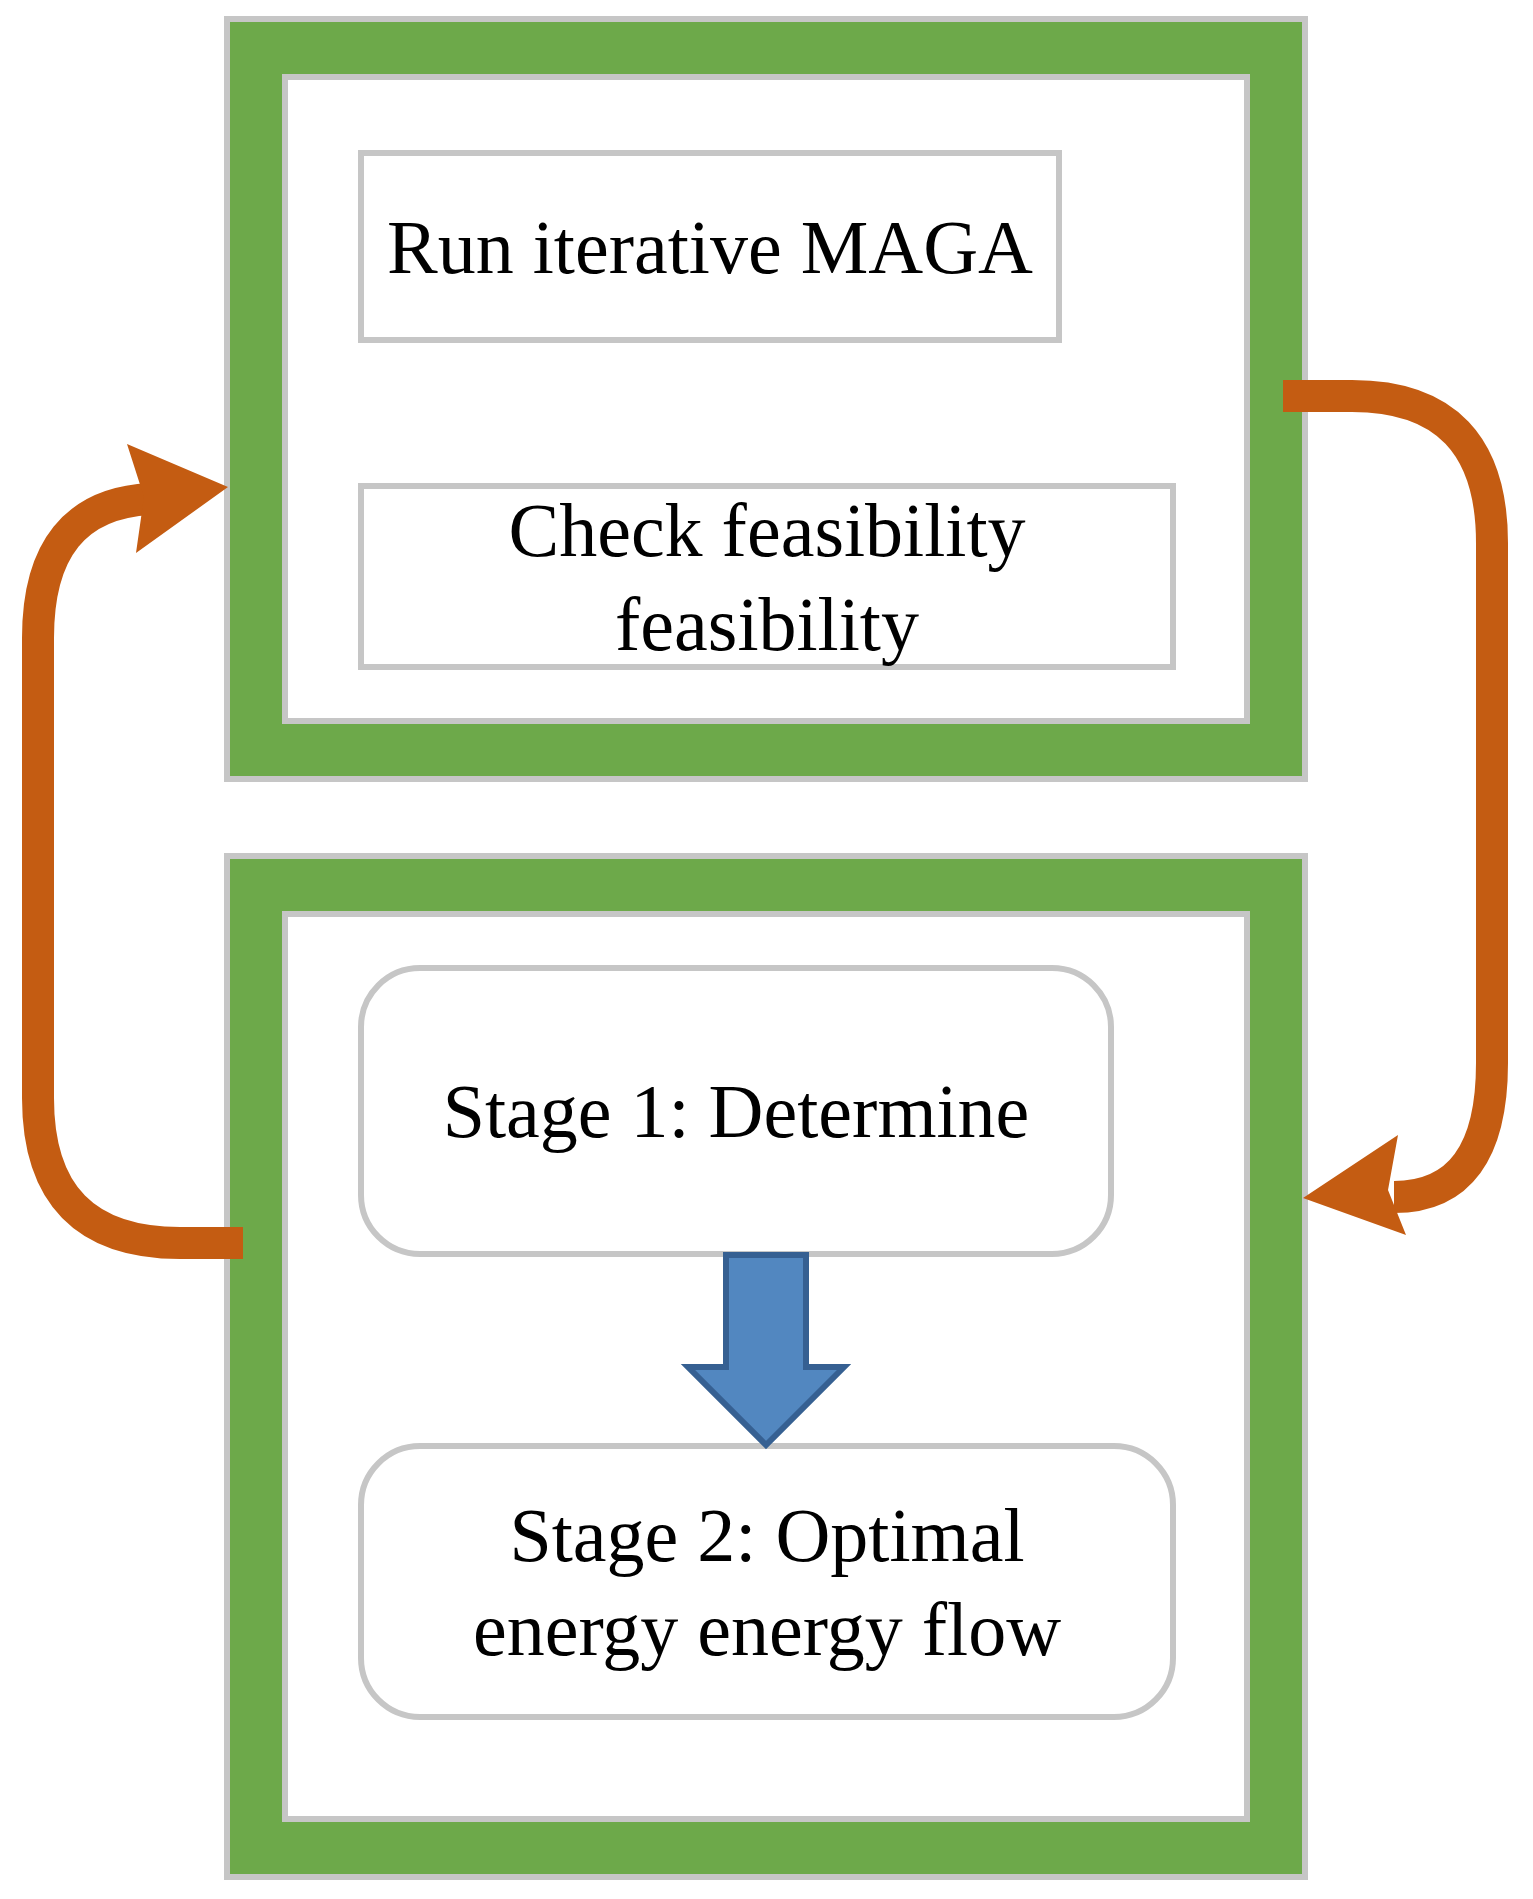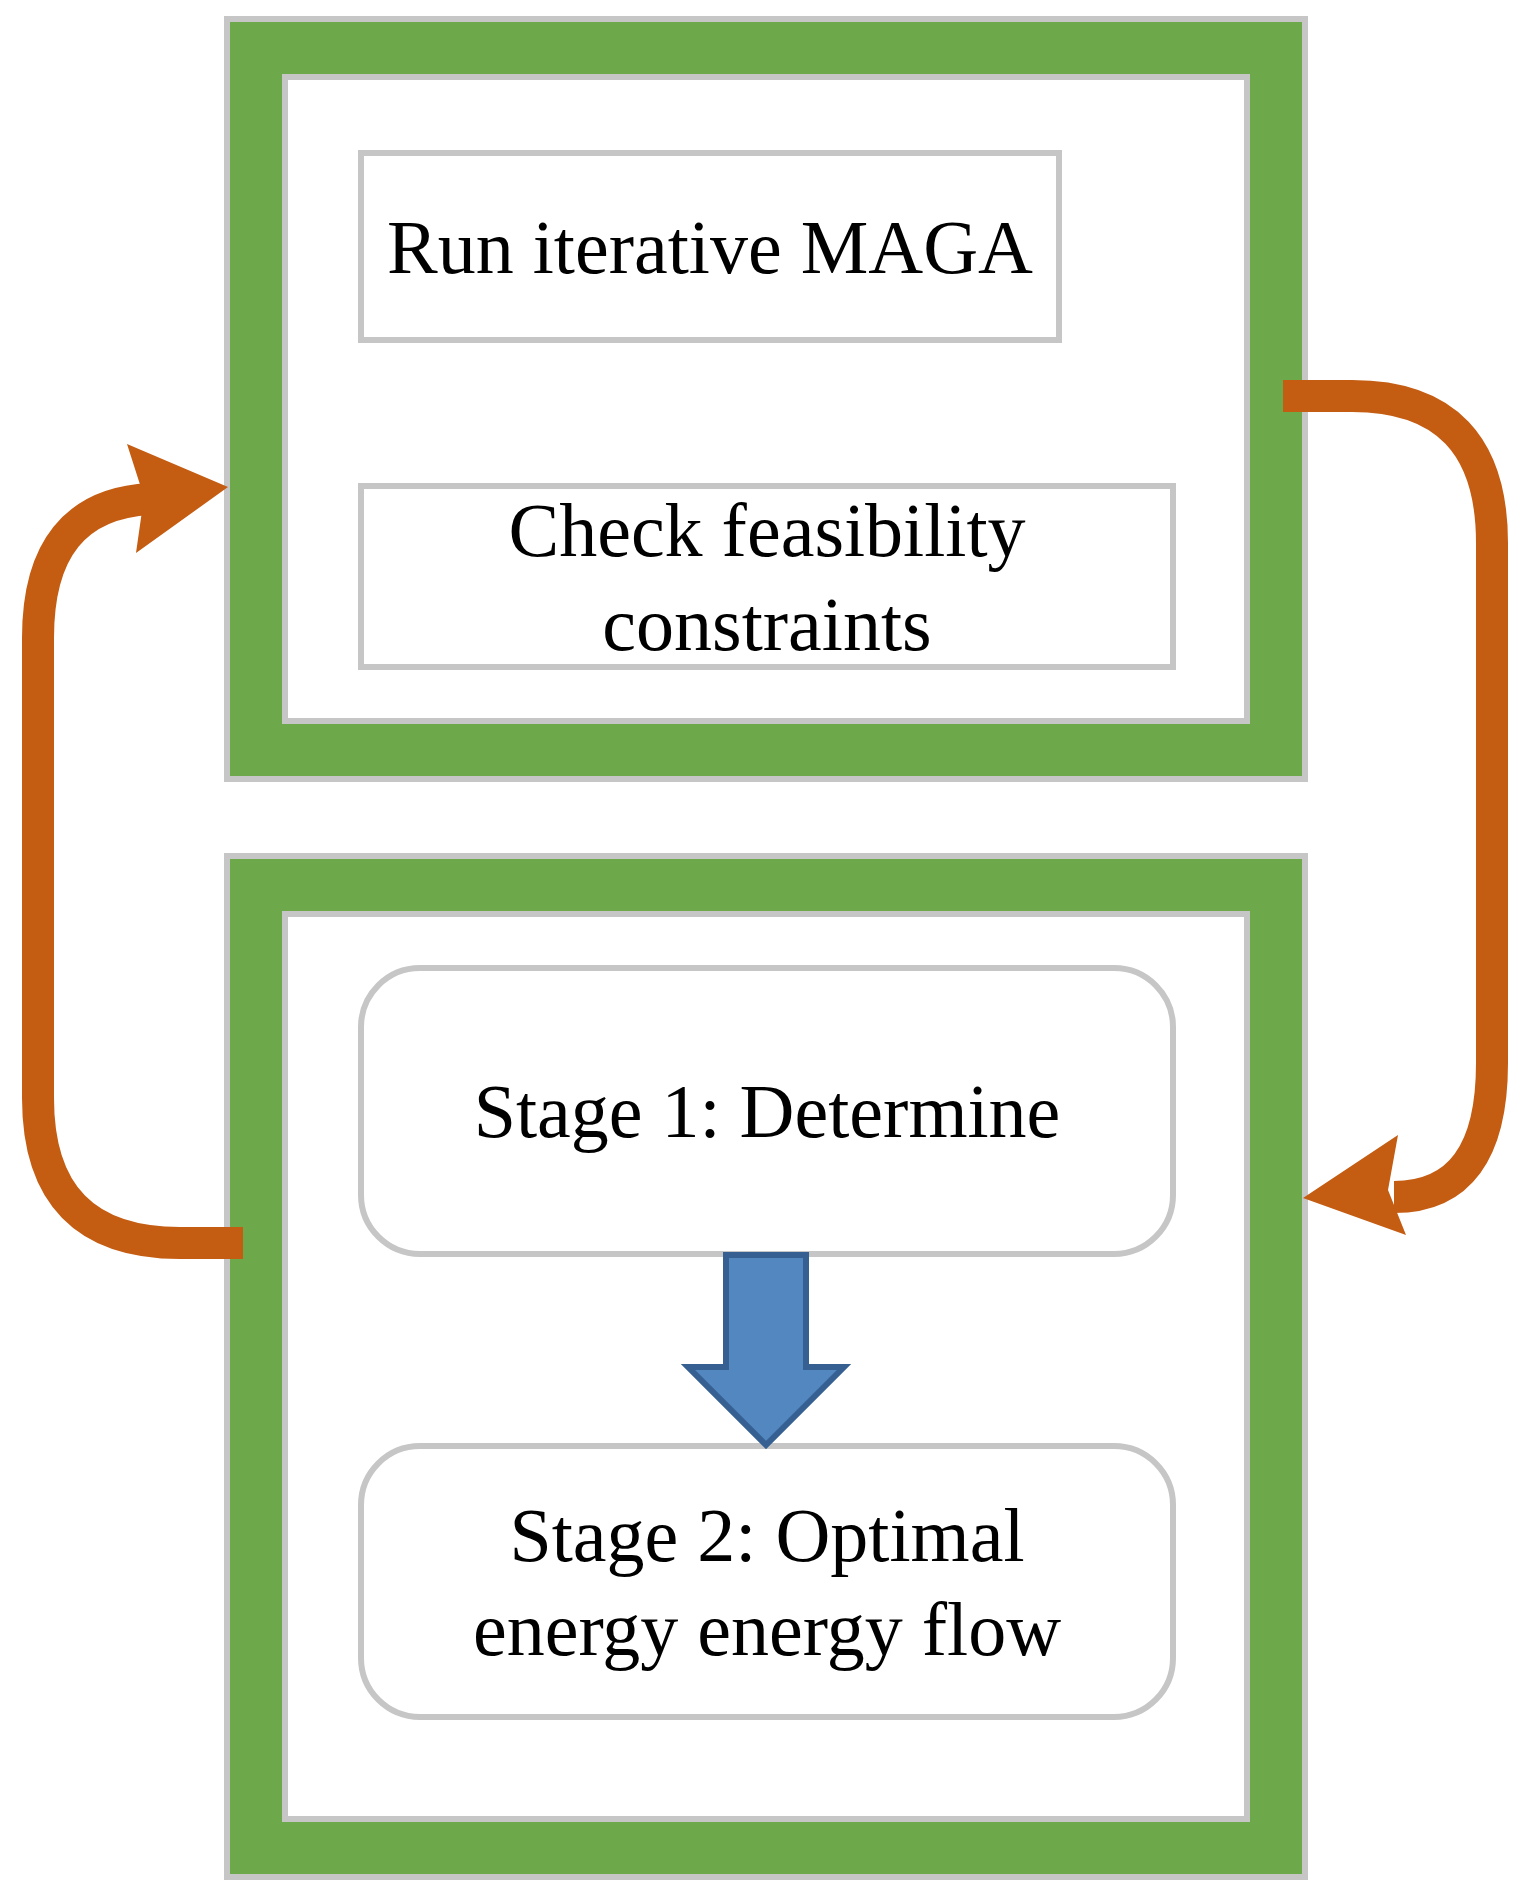--- a/index.html
+++ b/index.html
@@ -45,21 +45,21 @@
     align-items: center;
     text-align: center;
     font-size: 76px;
   }
   .box .line {
     line-height: 94px;
     white-space: nowrap;
   }
   .box-run    { left: 358px; top: 150px;  width: 704px; height: 193px; }
   .box-check  { left: 358px; top: 483px;  width: 818px; height: 187px; justify-content: center; }
-  .box-stage1 { left: 358px; top: 965px;  width: 818px; height: 292px; border-radius: 62px; }
+  .box-stage1 { left: 358px; top: 965px;  width: 756px; height: 292px; border-radius: 62px; }
   .box-stage2 { left: 358px; top: 1443px; width: 818px; height: 277px; border-radius: 62px; align-items: center; }
 
   .overlay {
     position: absolute;
     left: 0; top: 0;
     width: 1533px;
     height: 1899px;
     pointer-events: none;
   }
   .orange-line {
@@ -89,21 +89,21 @@
 
   <div class="panel panel-bottom">
     <div class="panel-inner"></div>
   </div>
 
   <div class="box box-run">
     <div class="line">Run iterative MAGA</div>
   </div>
   <div class="box box-check">
     <div class="line">Check feasibility</div>
-    <div class="line">constraints</div>
+    <div class="line">feasibility</div>
   </div>
 
   <div class="box box-stage1">
     <div class="line">Stage 1: Determine</div>
   </div>
   <div class="box box-stage2">
     <div class="line">Stage 2: Optimal</div>
     <div class="line">energy energy flow</div>
   </div>
 

